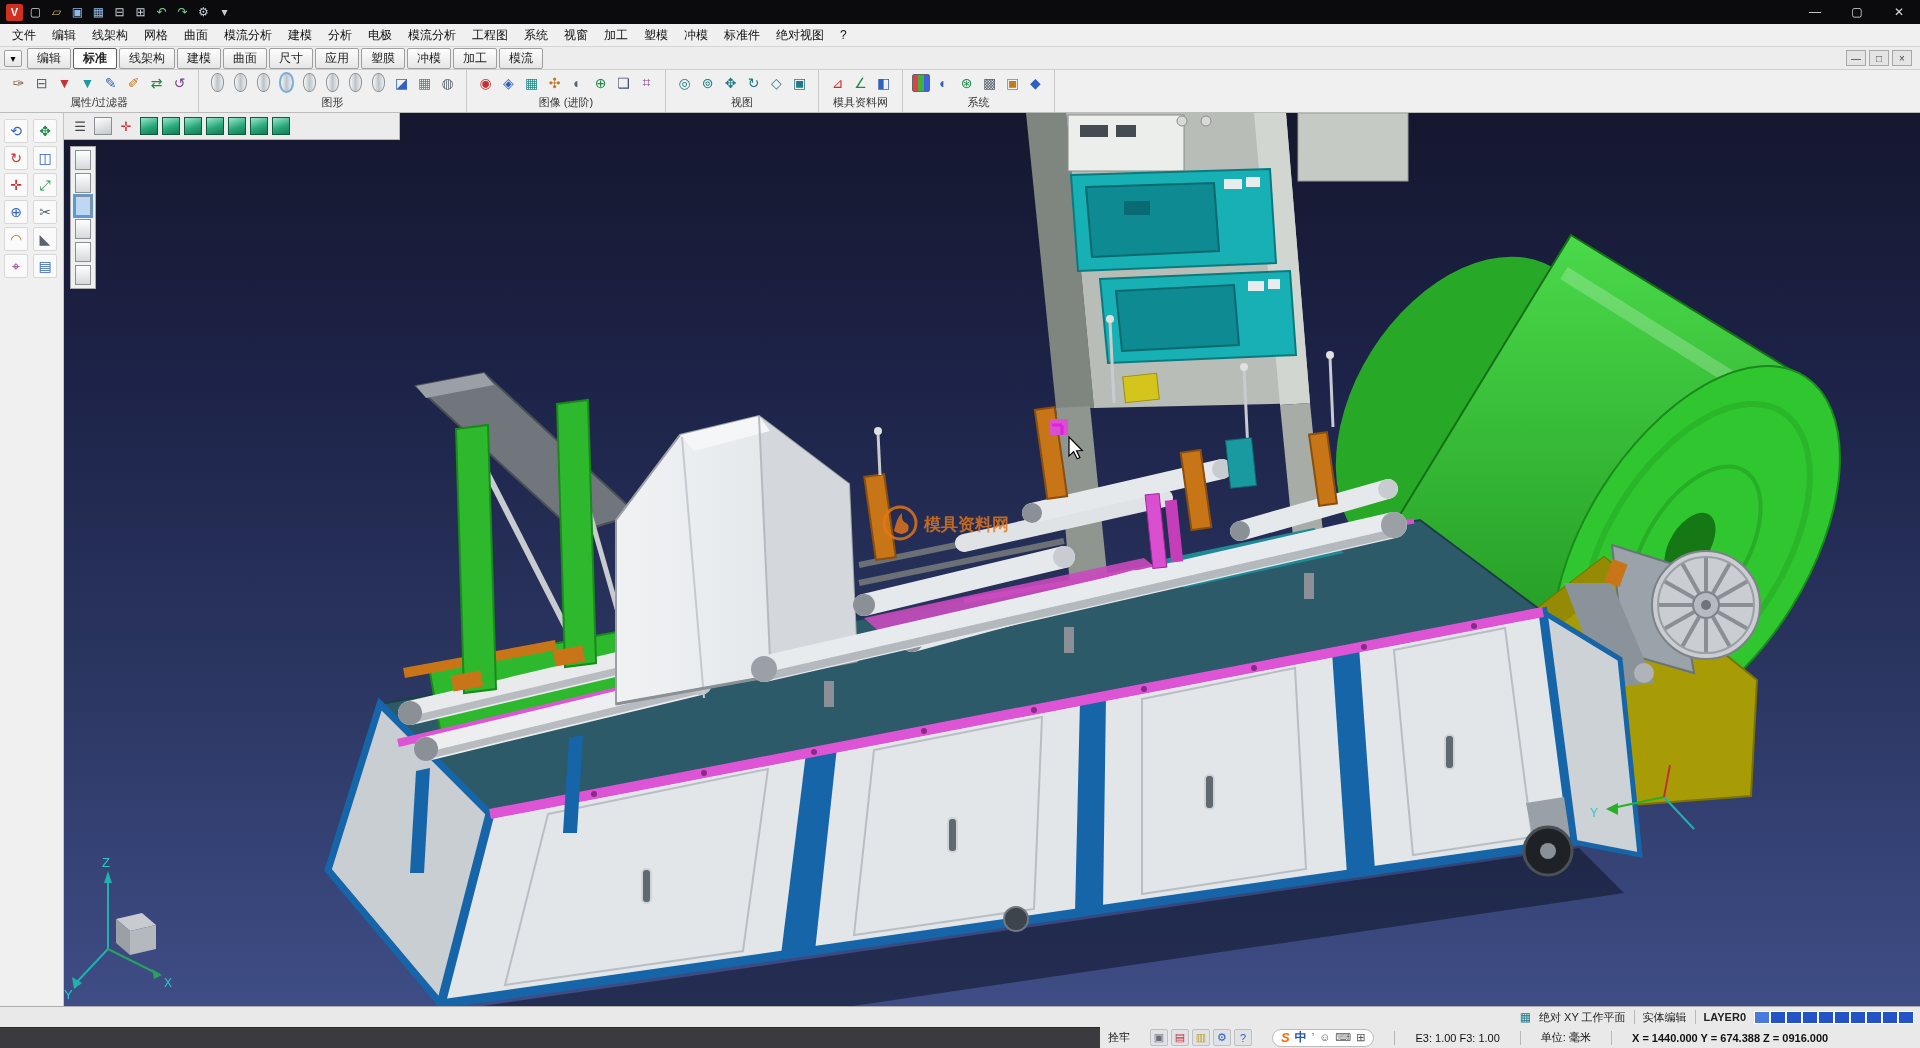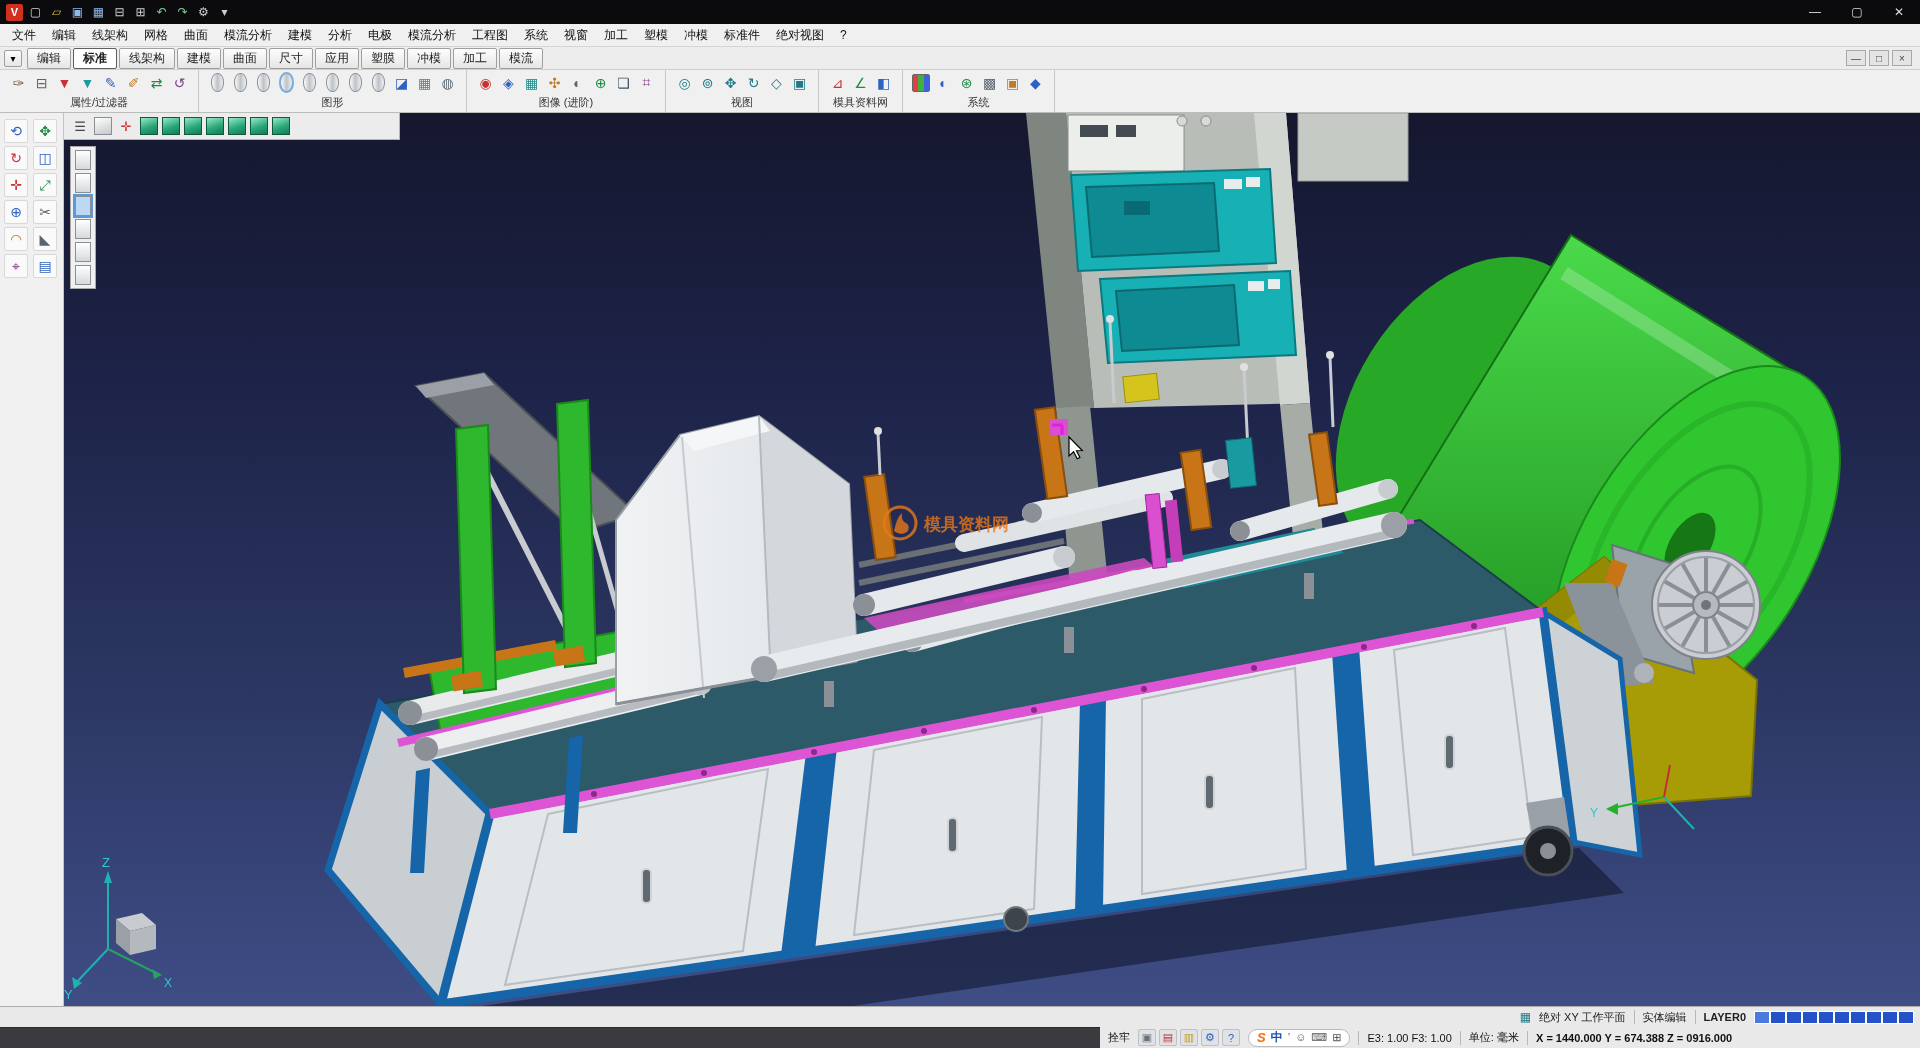--- a/index.html
+++ b/index.html
@@ -93,21 +93,21 @@
   #status1 .right { margin-left:auto; display:flex; align-items:center; gap:8px;
     padding-right:6px; }
   .vsep { width:1px; height:14px; background:#b8b8b8; }
   .swatch { width:16px; height:13px; border:1px solid #ffffff; display:inline-block; }
   #swatches { display:flex; }
   #wp-icon { color:#1f7a86; font-size:12px; }
 
   #status2 { position:absolute; left:0; top:1027px; width:1920px; height:21px;
     background:#e9e9e9; display:flex; align-items:center; font-size:11px; color:#111; }
   #cmd-strip { width:1100px; height:21px; background:#3a3a3f; border-top:1px solid #2a2a2e; }
-  #status2 .fields { display:flex; align-items:center; gap:8px; padding:0 8px; flex:1; }
+  #status2 .fields { display:flex; align-items:center; gap:20px; padding:0 8px; flex:1; }
   .sbicon { width:18px; height:17px; display:flex; align-items:center; justify-content:center;
     font-size:11px; border:1px solid #c0c0c0; border-radius:2px; }
   #ime { background:#fff; border:1px solid #bdbdbd; border-radius:10px; height:18px;
     display:flex; align-items:center; gap:5px; padding:0 8px; }
   #ime-s { color:#ff6a00; font-weight:bold; font-style:italic; font-size:13px; }
   #ime-lang { font-size:12px; color:#2255aa; font-weight:bold; }
   .ime-tool { font-size:11px; color:#555; }
   .coords { font-weight:bold; }
 </style>
 </head>

